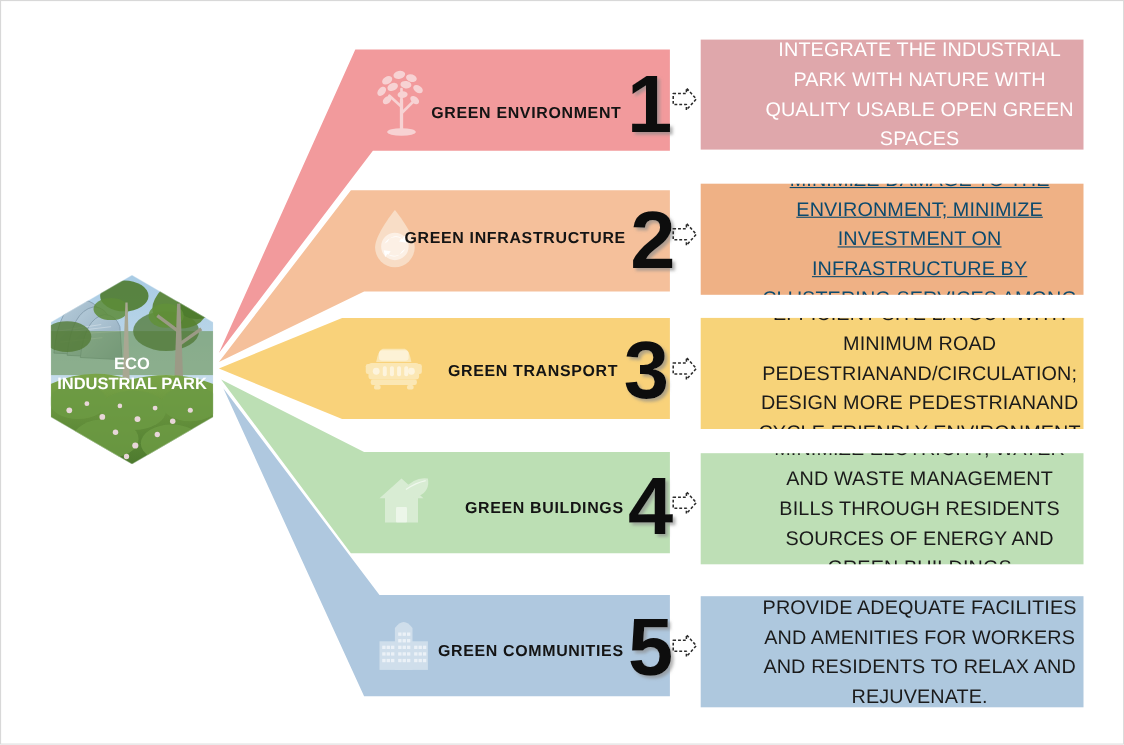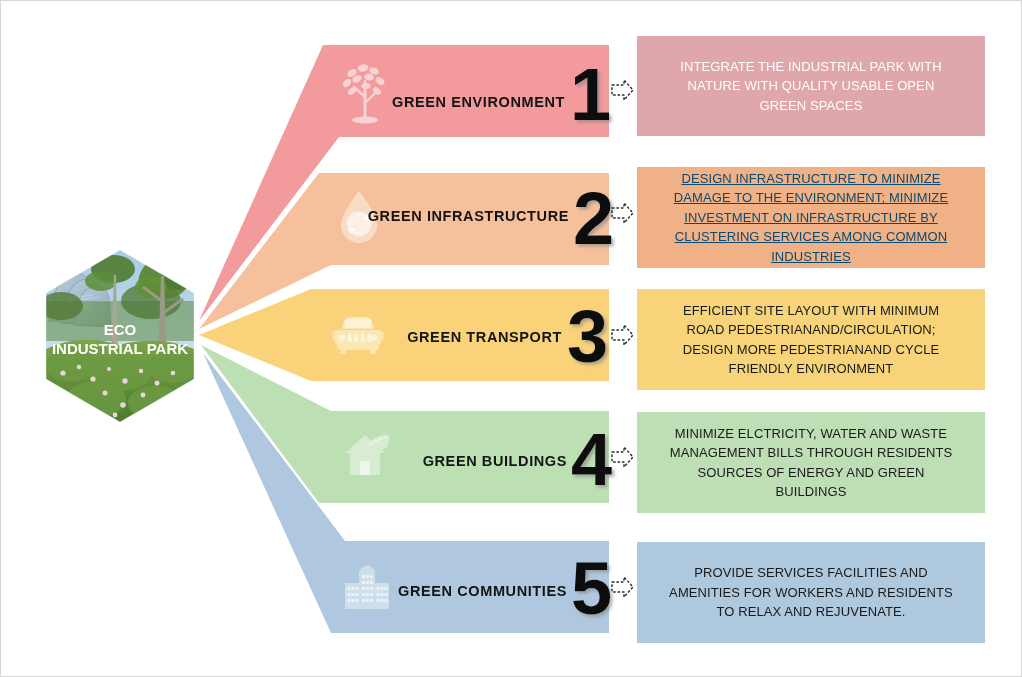--- a/index.html
+++ b/index.html
@@ -288,33 +288,34 @@
     <foreignObject x="636" y="166" width="348" height="101">
       <div xmlns="http://www.w3.org/1999/xhtml" class="panel-wrap" id="panel-text-2" style="color: #0c4a6e; text-decoration: underline;">DESIGN INFRASTRUCTURE TO MINIMIZE DAMAGE TO THE ENVIRONMENT; MINIMIZE INVESTMENT ON INFRASTRUCTURE BY CLUSTERING SERVICES AMONG COMMON INDUSTRIES</div>
     </foreignObject>
     <foreignObject x="636" y="288" width="348" height="101">
       <div xmlns="http://www.w3.org/1999/xhtml" class="panel-wrap" id="panel-text-3" style="color: rgb(26, 26, 26);">EFFICIENT SITE LAYOUT WITH MINIMUM ROAD PEDESTRIANAND/CIRCULATION; DESIGN MORE PEDESTRIANAND CYCLE FRIENDLY ENVIRONMENT</div>
     </foreignObject>
     <foreignObject x="636" y="411" width="348" height="101">
       <div xmlns="http://www.w3.org/1999/xhtml" class="panel-wrap" id="panel-text-4" style="color: rgb(26, 26, 26);">MINIMIZE ELCTRICITY, WATER AND WASTE MANAGEMENT BILLS THROUGH RESIDENTS SOURCES OF ENERGY AND GREEN BUILDINGS</div>
     </foreignObject>
     <foreignObject x="636" y="541" width="348" height="101">
-      <div xmlns="http://www.w3.org/1999/xhtml" class="panel-wrap" id="panel-text-5" style="color: rgb(26, 26, 26);">PROVIDE SERVICES FACILITIES AND AMENITIES FOR WORKERS AND RESIDENTS TO RELAX AND REJUVENATE.</div>
+      <div xmlns="http://www.w3.org/1999/xhtml" class="panel-wrap" id="panel-text-5" style="color: rgb(26, 26, 26);">PROVIDE ADEQUATE FACILITIES AND AMENITIES FOR WORKERS AND RESIDENTS TO RELAX AND REJUVENATE.</div>
     </foreignObject>
   </svg>
 </div>
 
 <style>
   .panel-wrap {
     width: 100%;
     height: 100%;
     box-sizing: border-box;
     display: flex;
     align-items: center;
     justify-content: center;
     text-align: center;
     padding: 4px 26px;
     font-family: "Liberation Sans", sans-serif;
-    font-size: 13px;
+    font-size: 18px;
     line-height: 1.5;
     letter-spacing: 0.1px;
+    margin-left: 25px;
   }
 </style>
 
 </body></html>

